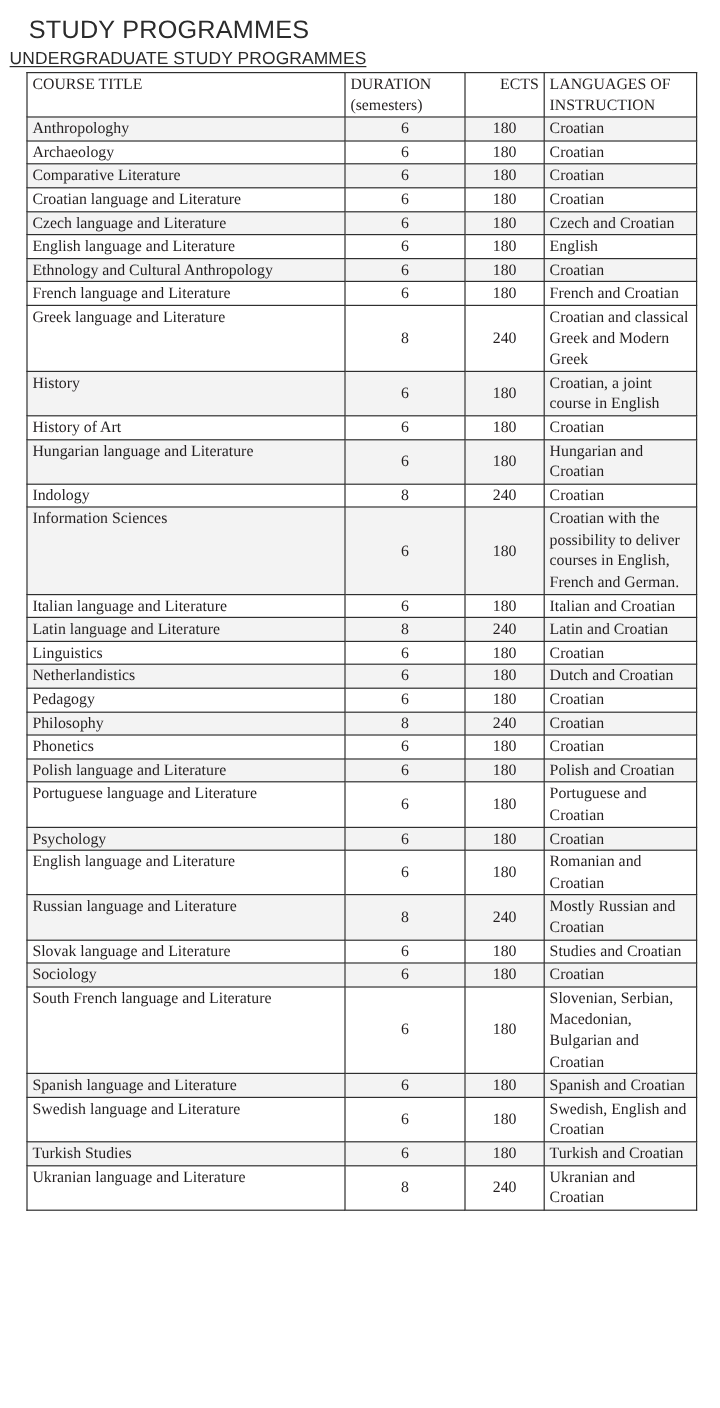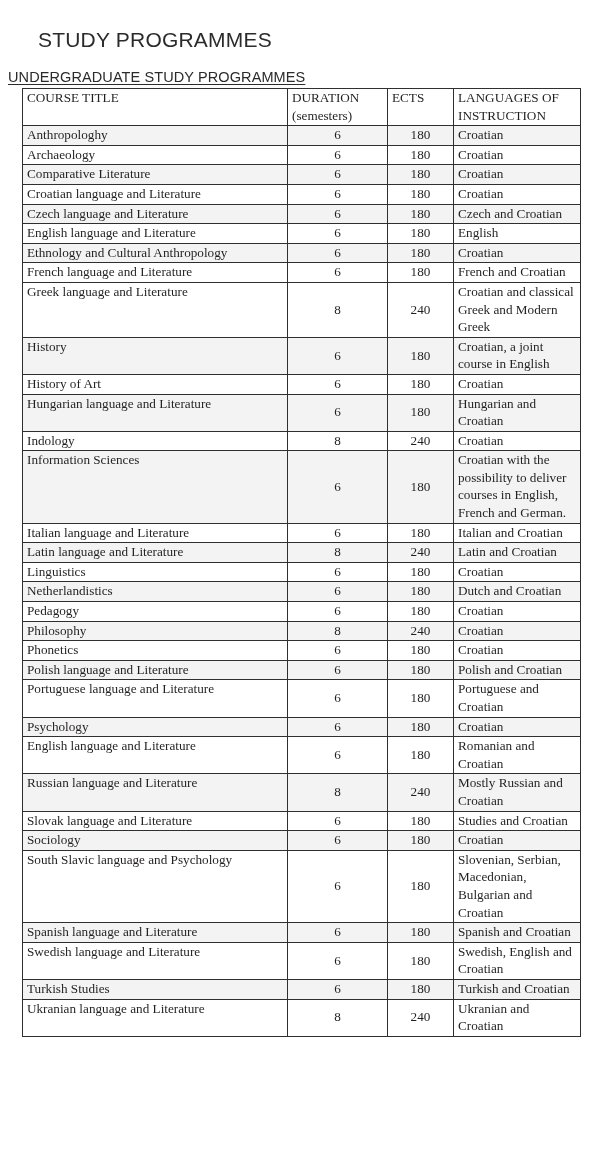--- a/index.html
+++ b/index.html
@@ -21,21 +21,21 @@
     height: 1173px;
     box-sizing: border-box;
     padding: 0;
   }
   .doc-title {
     font-family: "Liberation Sans", "DejaVu Sans", sans-serif;
     font-size: 21px;
     line-height: 24px;
     font-weight: 400;
     color: #2b2b2b;
-    margin: 16px;
+    margin: 2px;
     padding: 12px 0 0 22px;
     letter-spacing: 0.2px;
   }
   .doc-subtitle {
     font-family: "Liberation Sans", "DejaVu Sans", sans-serif;
     font-size: 14.5px;
     line-height: 17px;
     font-weight: 400;
     color: #2b2b2b;
     margin: 0;
@@ -67,21 +67,21 @@
     font-weight: 400;
     color: #231f20;
     overflow: hidden;
   }
   table.programmes thead th {
     text-align: left;
     vertical-align: top;
     height: 34px;
   }
   table.programmes thead th.th-ects {
-    text-align: left;
+    text-align: right;
   }
   table.programmes td.cell-title {
     text-align: left;
     vertical-align: top;
   }
   table.programmes td.cell-num {
     text-align: center;
     vertical-align: middle;
   }
   table.programmes td.cell-lang {
@@ -280,21 +280,21 @@
             <td class="cell-num">180</td>
             <td class="cell-lang">Studies and Croatian</td>
           </tr>
           <tr class="shade">
             <td class="cell-title">Sociology</td>
             <td class="cell-num">6</td>
             <td class="cell-num">180</td>
             <td class="cell-lang">Croatian</td>
           </tr>
           <tr class="plain">
-            <td class="cell-title">South Slavic language and Psychology</td>
+            <td class="cell-title">South French language and Literature</td>
             <td class="cell-num">6</td>
             <td class="cell-num">180</td>
             <td class="cell-lang">Slovenian, Serbian, Macedonian, Bulgarian and Croatian</td>
           </tr>
           <tr class="shade">
             <td class="cell-title">Spanish language and Literature</td>
             <td class="cell-num">6</td>
             <td class="cell-num">180</td>
             <td class="cell-lang">Spanish and Croatian</td>
           </tr>

